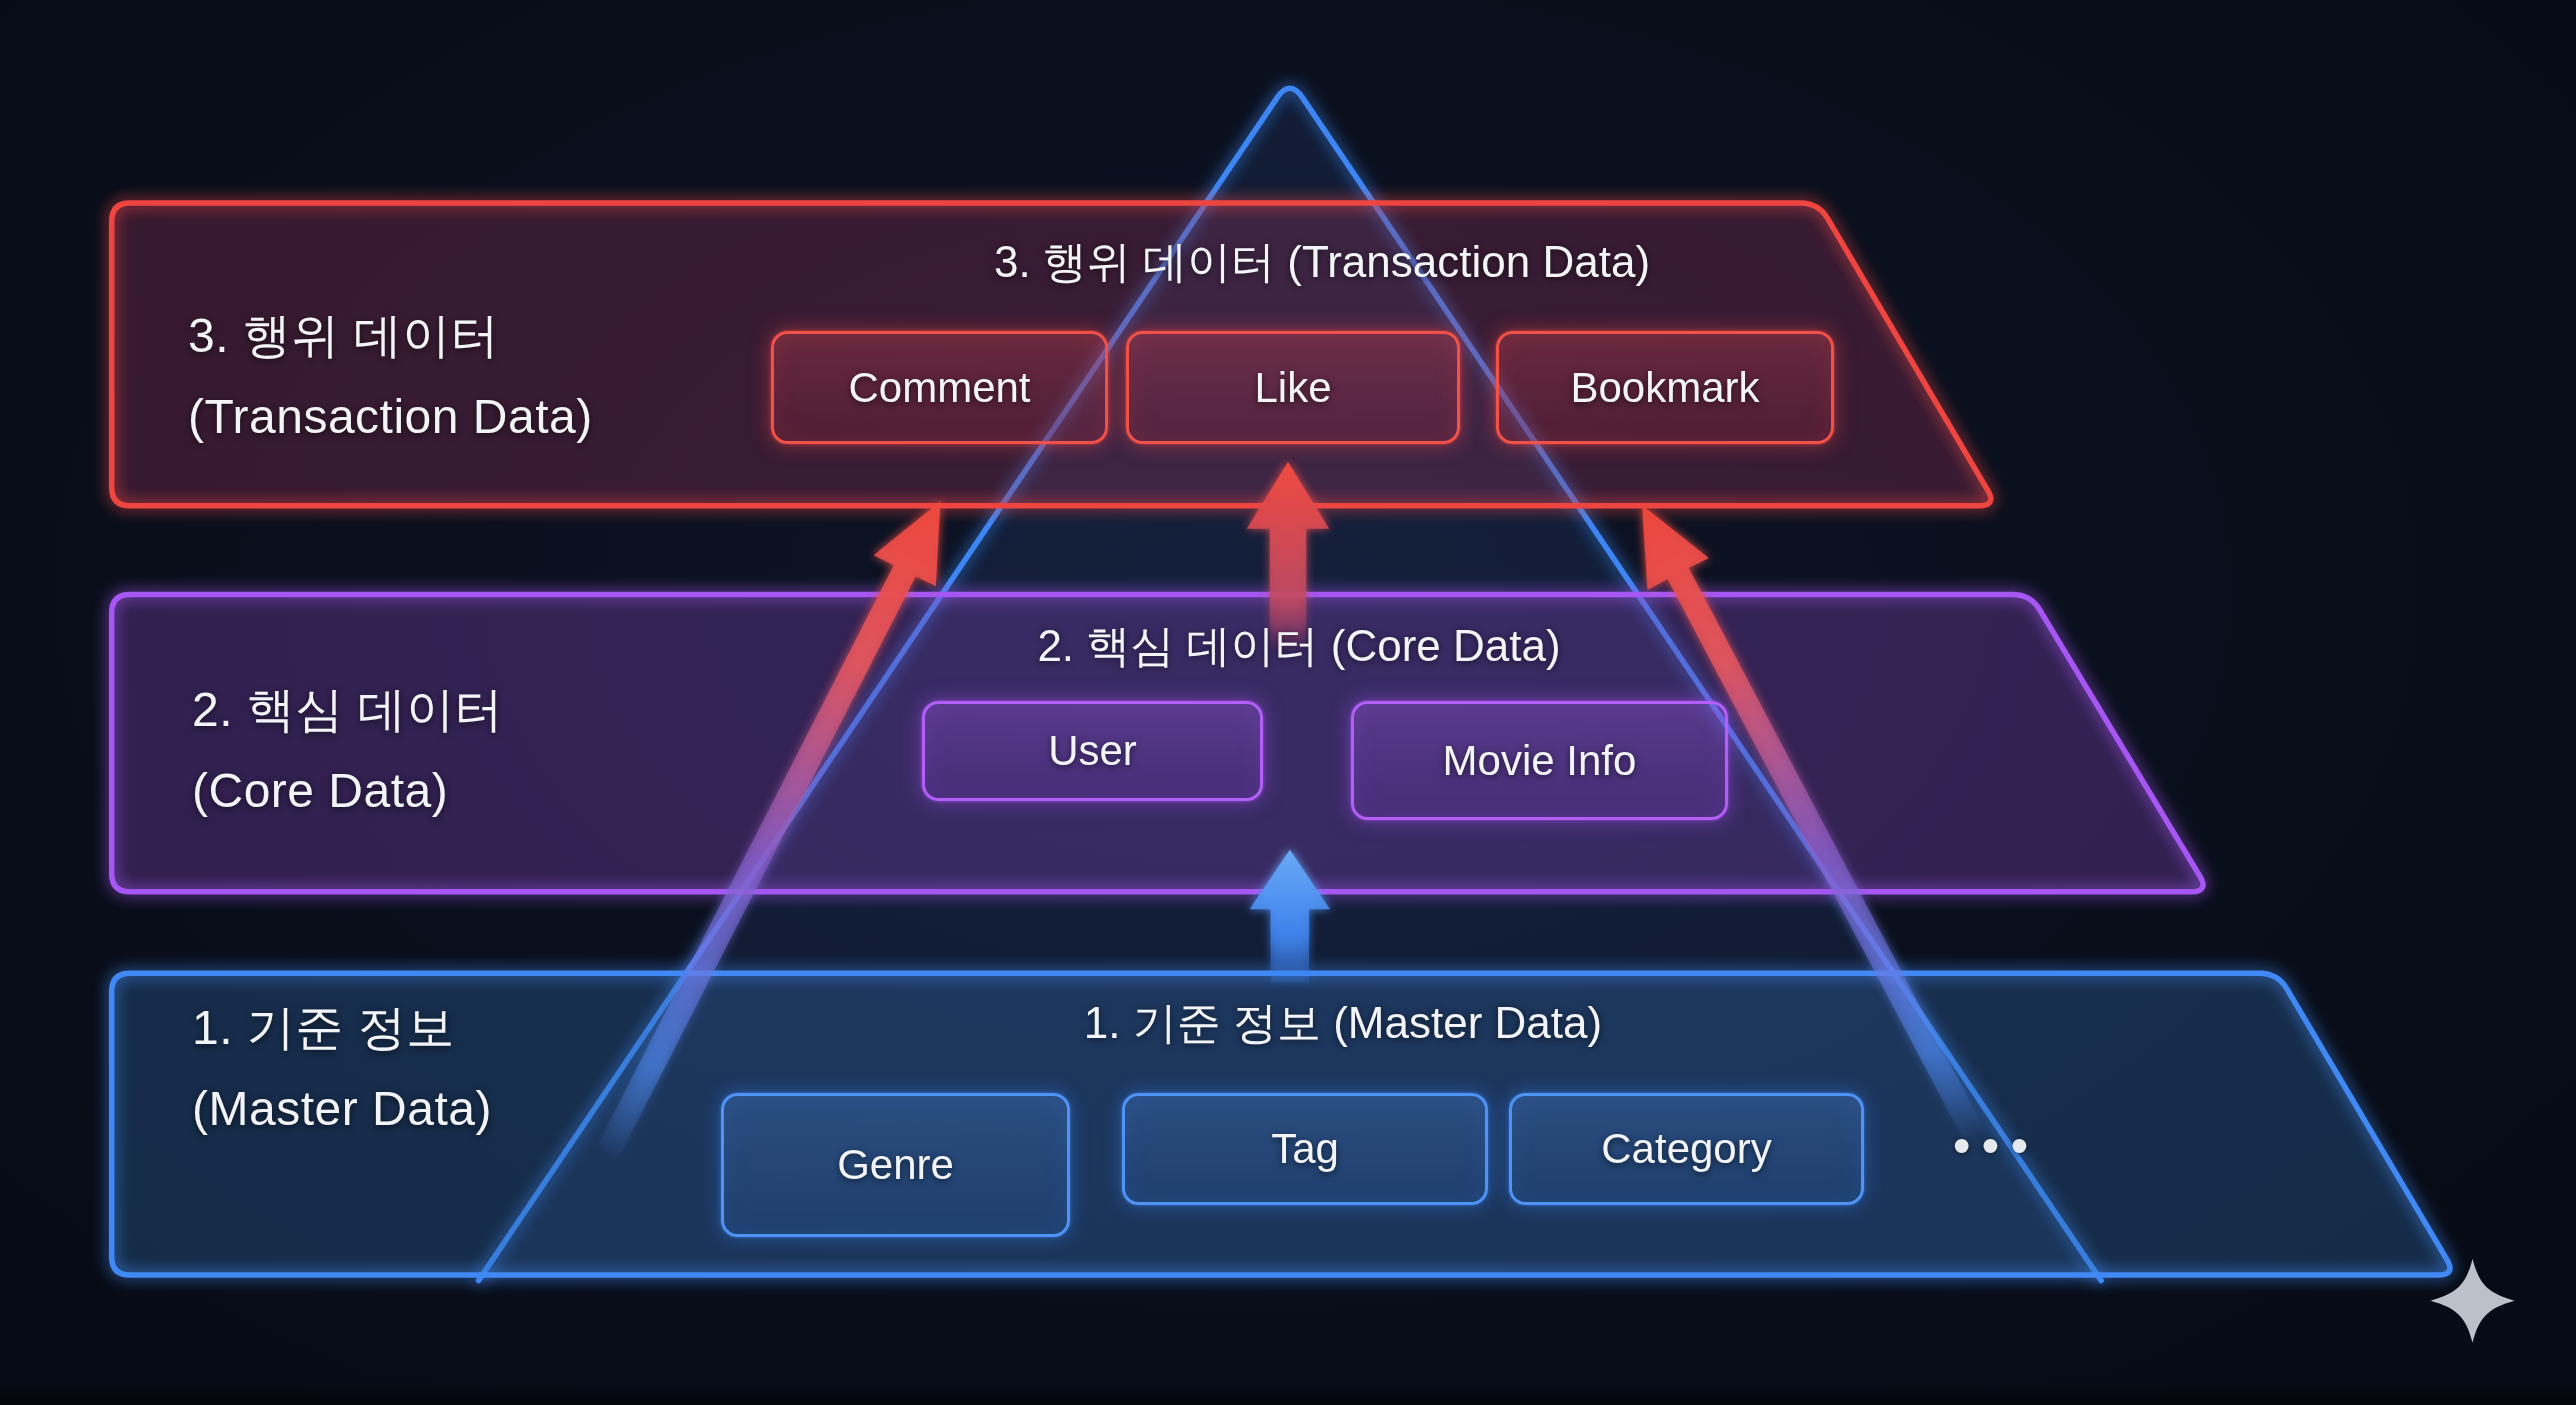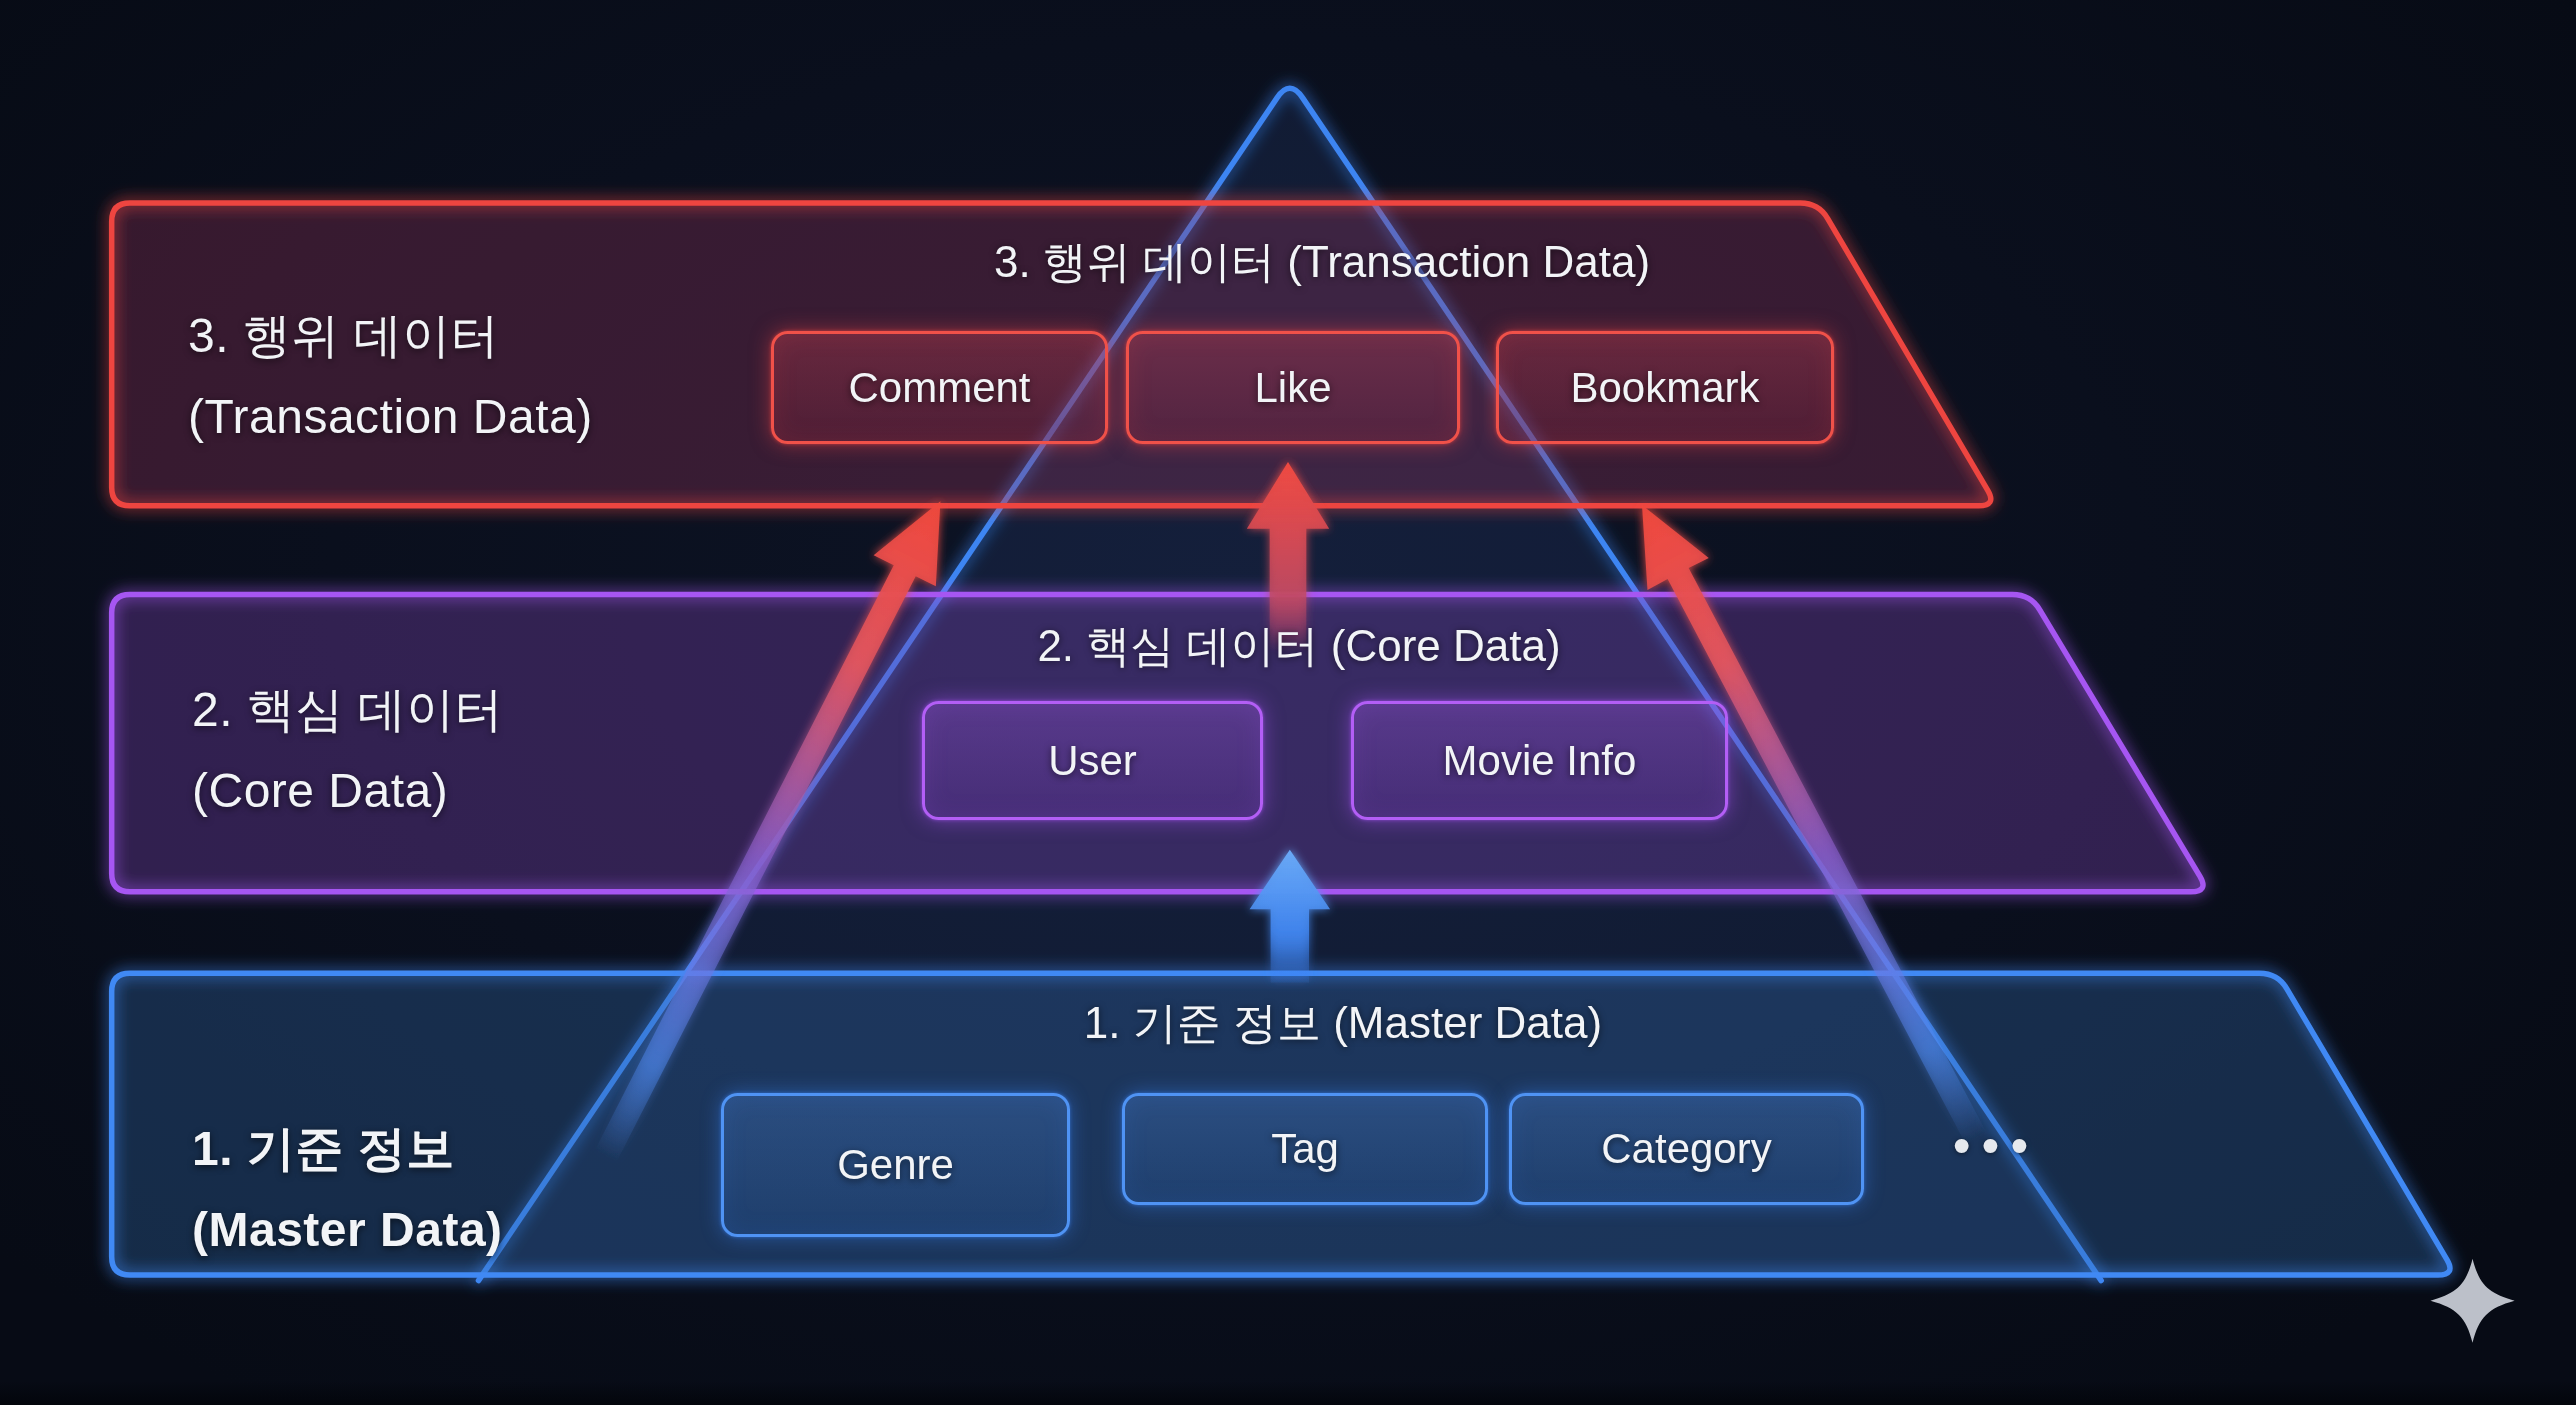--- a/index.html
+++ b/index.html
@@ -106,28 +106,28 @@
   </div>
   <div class="node bx-red" style="left:1496px;top:331px;width:338px;height:113px;">
     <span>Bookmark</span>
   </div>
 
   <div class="txt side-label" style="left:192px;top:669px;">
     <div class="ln">2. 핵심 데이터</div>
     <div class="ln">(Core Data)</div>
   </div>
   <div class="txt layer-header" style="left:1299px;top:646px;">2. 핵심 데이터 (Core Data)</div>
-  <div class="node bx-purple" style="left:922px;top:701px;width:341px;height:119px;">
+  <div class="node bx-purple" style="left:922px;top:701px;width:341px;height:100px;">
     <span>User</span>
   </div>
   <div class="node bx-purple" style="left:1351px;top:701px;width:377px;height:119px;">
     <span>Movie Info</span>
   </div>
 
-  <div class="txt side-label" style="left:192px;top:1108px;font-weight:bold;">
+  <div class="txt side-label" style="left:192px;top:987px;">
     <div class="ln">1. 기준 정보</div>
     <div class="ln">(Master Data)</div>
   </div>
   <div class="txt layer-header" style="left:1343px;top:1023px;">1. 기준 정보 (Master Data)</div>
   <div class="node bx-blue" style="left:721px;top:1093px;width:349px;height:144px;">
     <span>Genre</span>
   </div>
   <div class="node bx-blue" style="left:1110px;top:1093px;width:366px;height:112px;margin-left:12px;">
     <span>Tag</span>
   </div>

